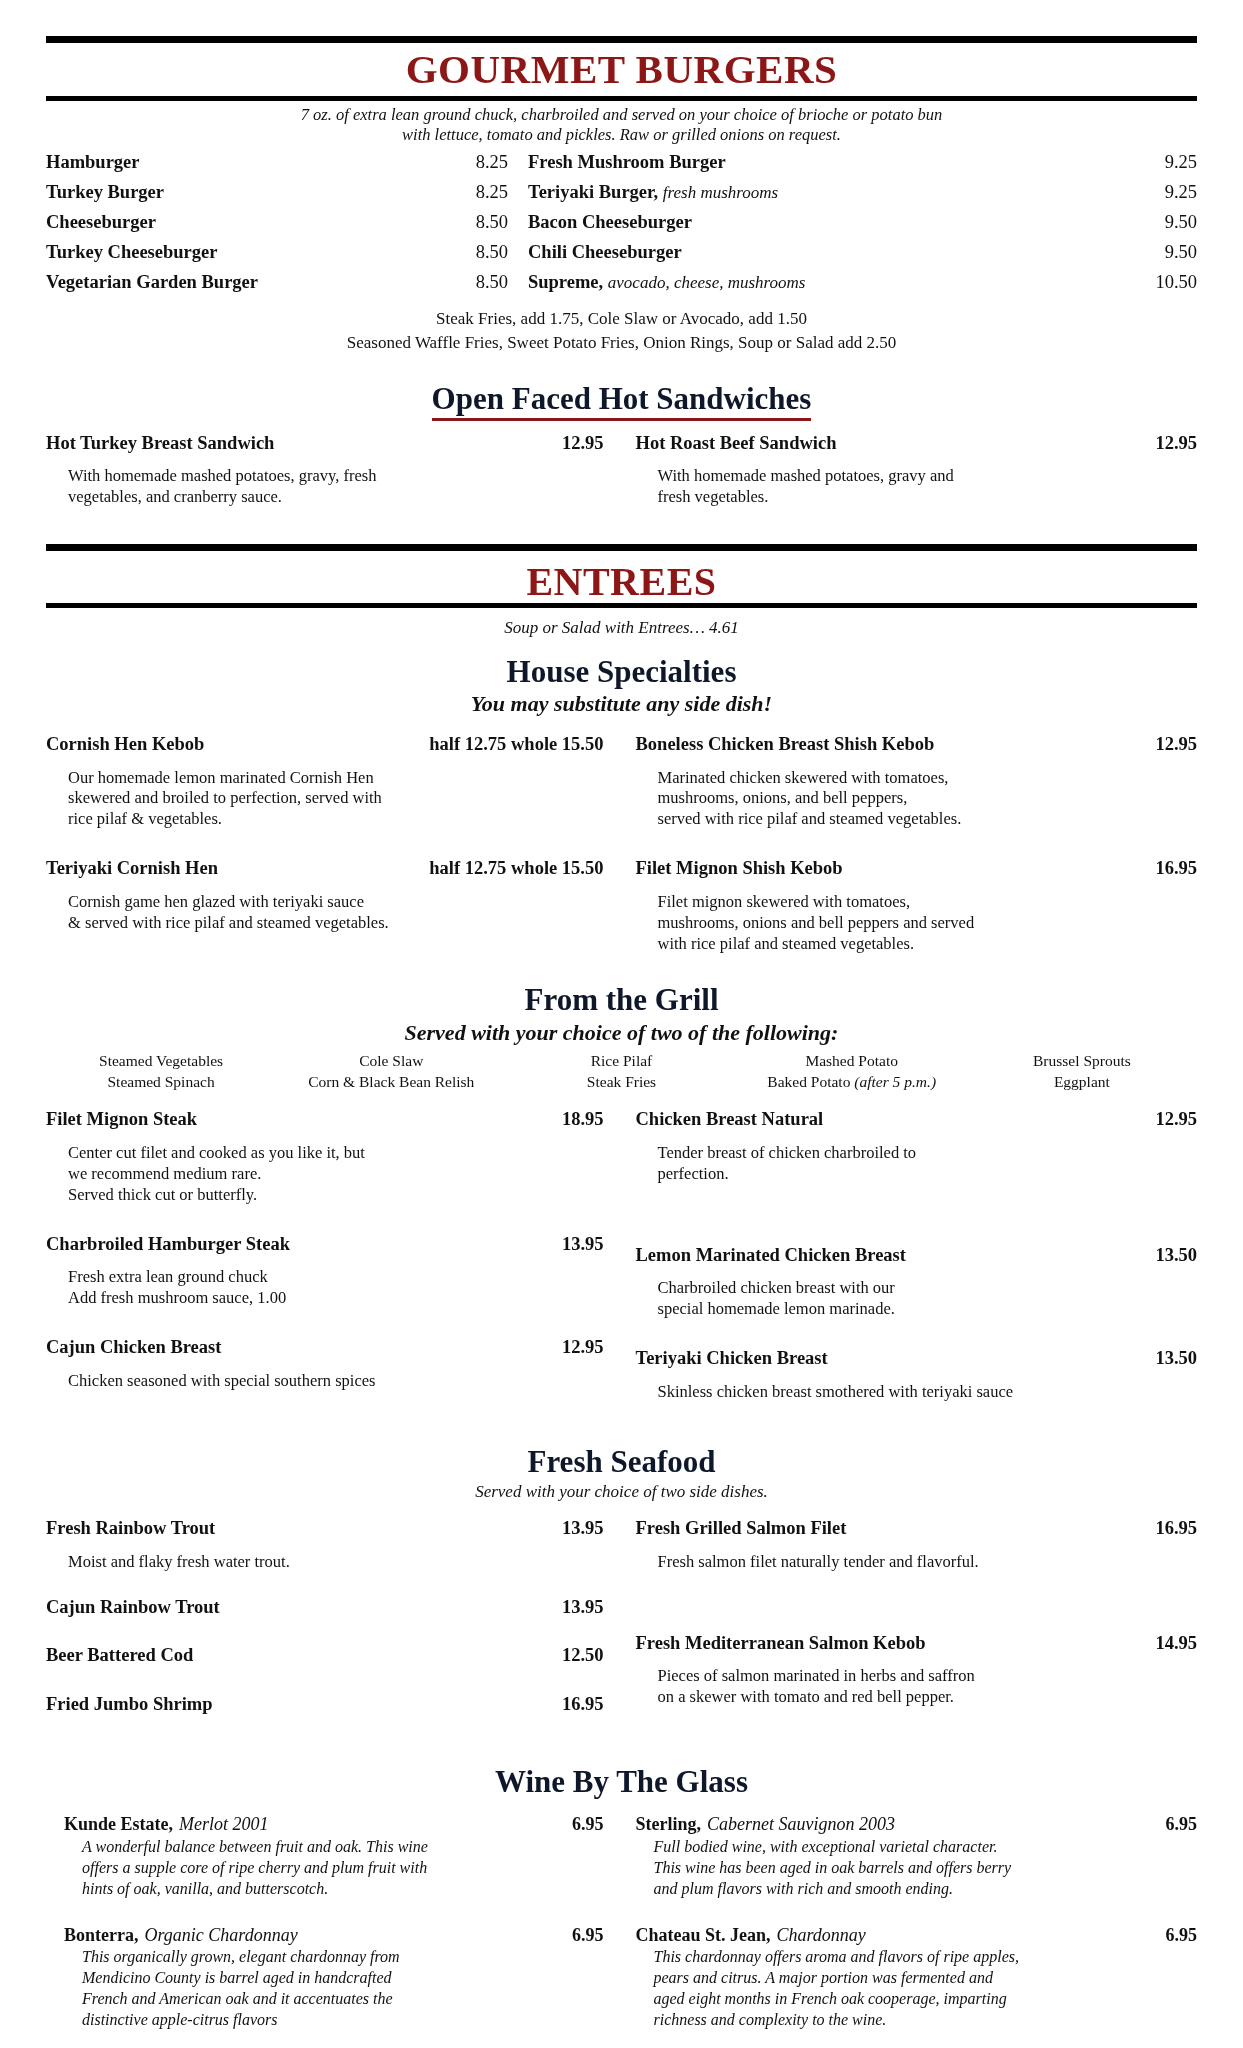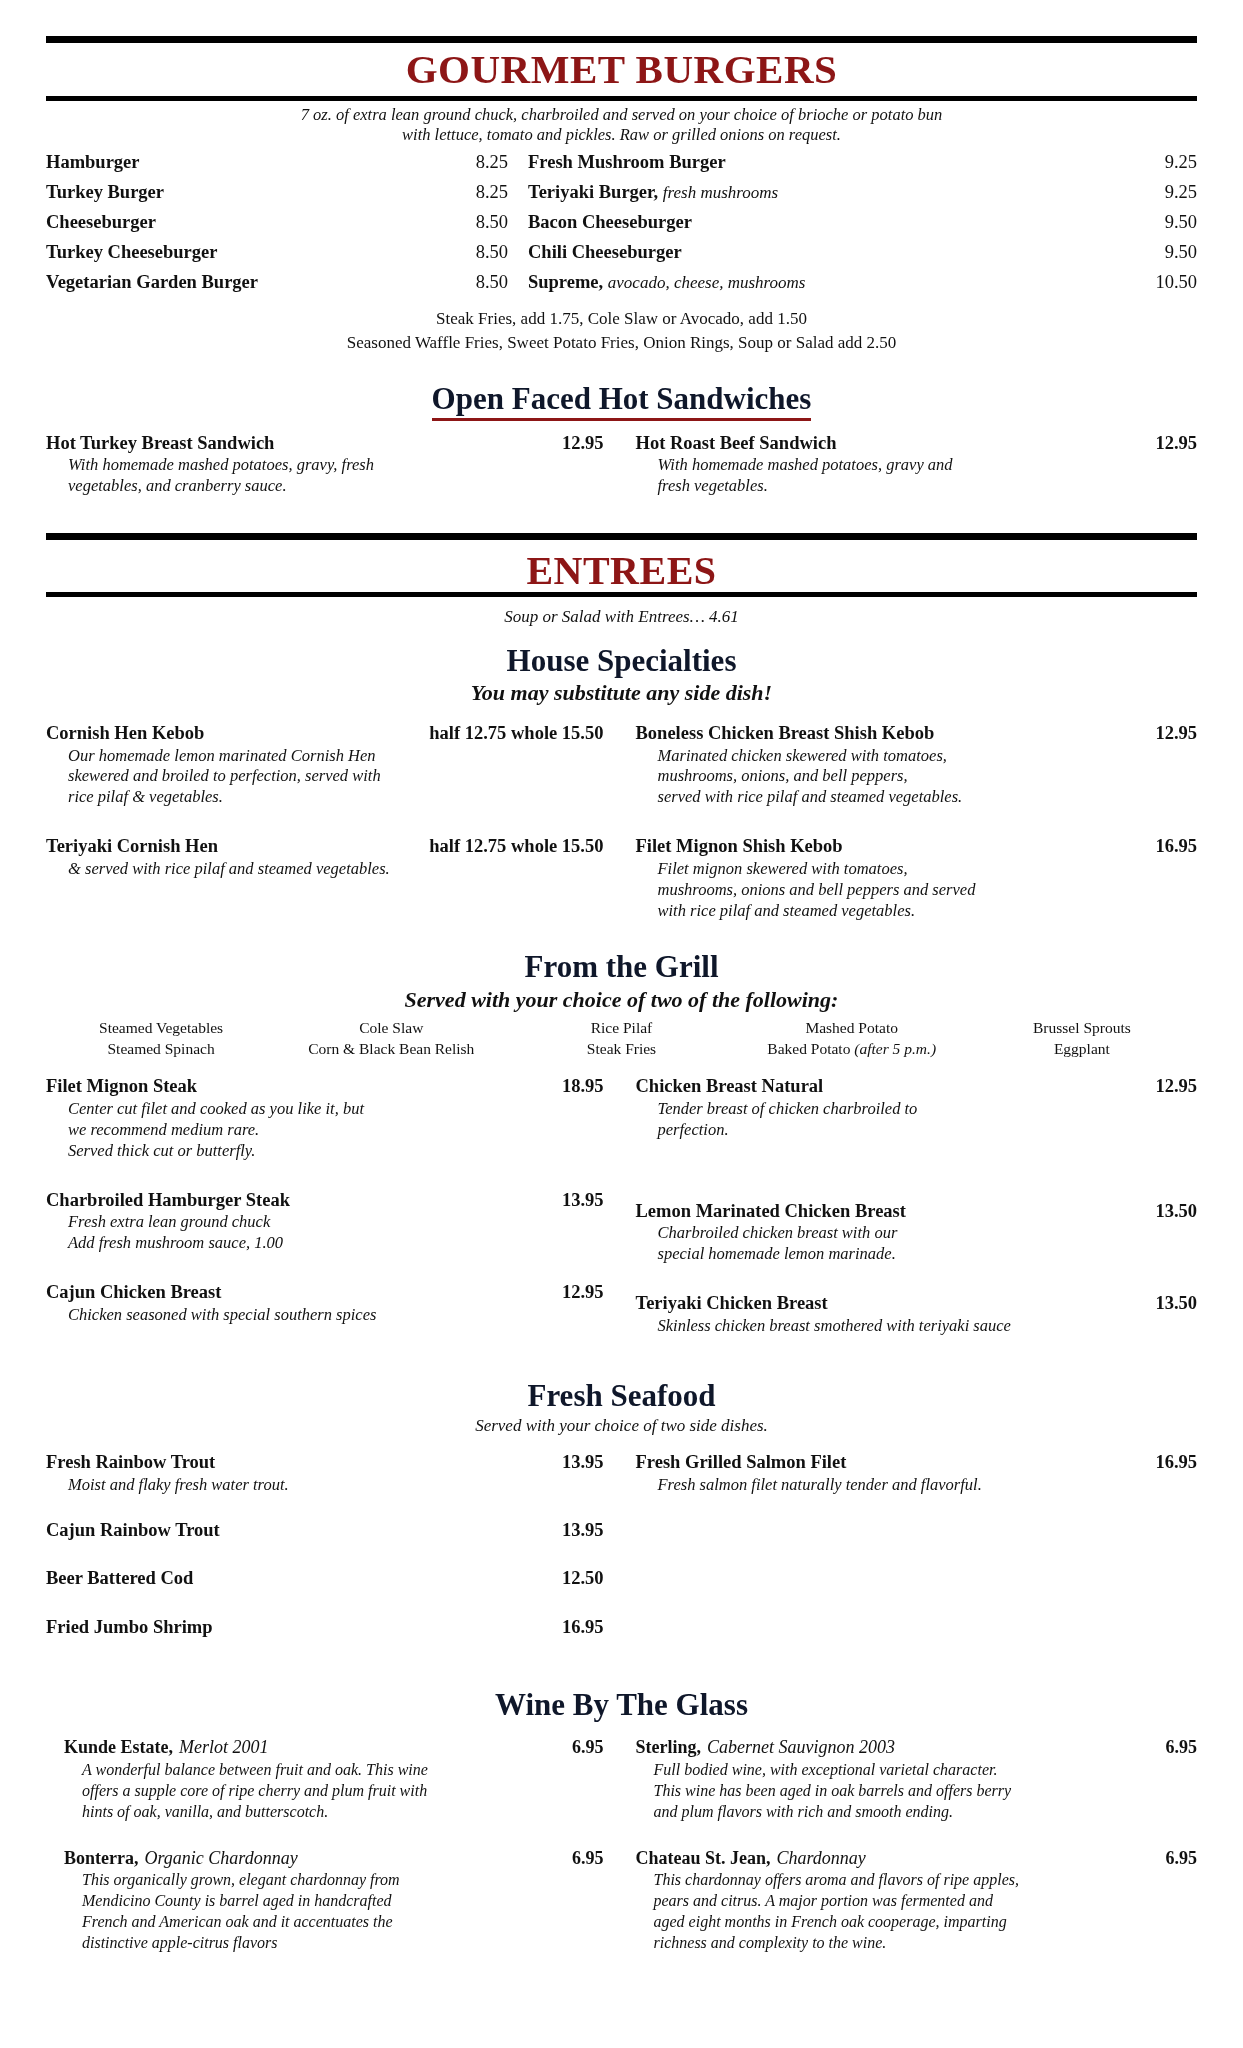--- a/index.html
+++ b/index.html
@@ -138,25 +138,24 @@
     line-height: 1.12;
   }
   .item-head .iname { white-space: nowrap; }
   .item-head .gap { flex: 1 1 auto; min-width: 10px; }
   .item-head .iprice { white-space: nowrap; }
   .item-head .halfwhole {
     white-space: nowrap;
     font-weight: bold;
   }
   .item-desc {
-    font-style: italic;
     font-size: 16.5px;
     line-height: 1.27;
     padding-left: 22px;
-    margin-top: 2px;
+    margin-top: 13px;
   }
   .item-desc div { white-space: nowrap; }
 
   
   .sides {
     display: grid;
     grid-template-columns: repeat(5, 1fr);
     font-size: 15.5px;
     line-height: 1.35;
     text-align: center;
@@ -317,20 +316,21 @@
 
       <div class="sp-12"></div>
 
       <div class="item">
         <div class="item-head">
           <span class="iname">Teriyaki Cornish Hen</span>
           <span class="gap"></span>
           <span class="halfwhole">half 12.75   whole 15.50</span>
         </div>
         <div class="item-desc">
+          <div>Cornish game hen glazed with teriyaki sauce</div>
           <div>&amp; served with rice pilaf and steamed vegetables.</div>
         </div>
       </div>
 
     </div>
     <div class="col right">
 
       <div class="item">
         <div class="item-head">
           <span class="iname">Boneless Chicken Breast Shish Kebob</span>
@@ -531,20 +531,31 @@
           <span class="gap"></span>
           <span class="iprice">16.95</span>
         </div>
         <div class="item-desc">
           <div>Fresh salmon filet naturally tender and flavorful.</div>
         </div>
       </div>
 
       <div class="sp-44"></div>
 
+      <div class="item">
+        <div class="item-head">
+          <span class="iname">Fresh Mediterranean Salmon Kebob</span>
+          <span class="gap"></span>
+          <span class="iprice">14.95</span>
+        </div>
+        <div class="item-desc">
+          <div>Pieces of salmon marinated in herbs and saffron</div>
+          <div>on a skewer with tomato and red bell pepper.</div>
+        </div>
+      </div>
 
     </div>
   </div>
 
   <div class="sp-34"></div>
 
   <h2 class="section-title">Wine By The Glass</h2>
 
   <div class="sp-16"></div>
 

